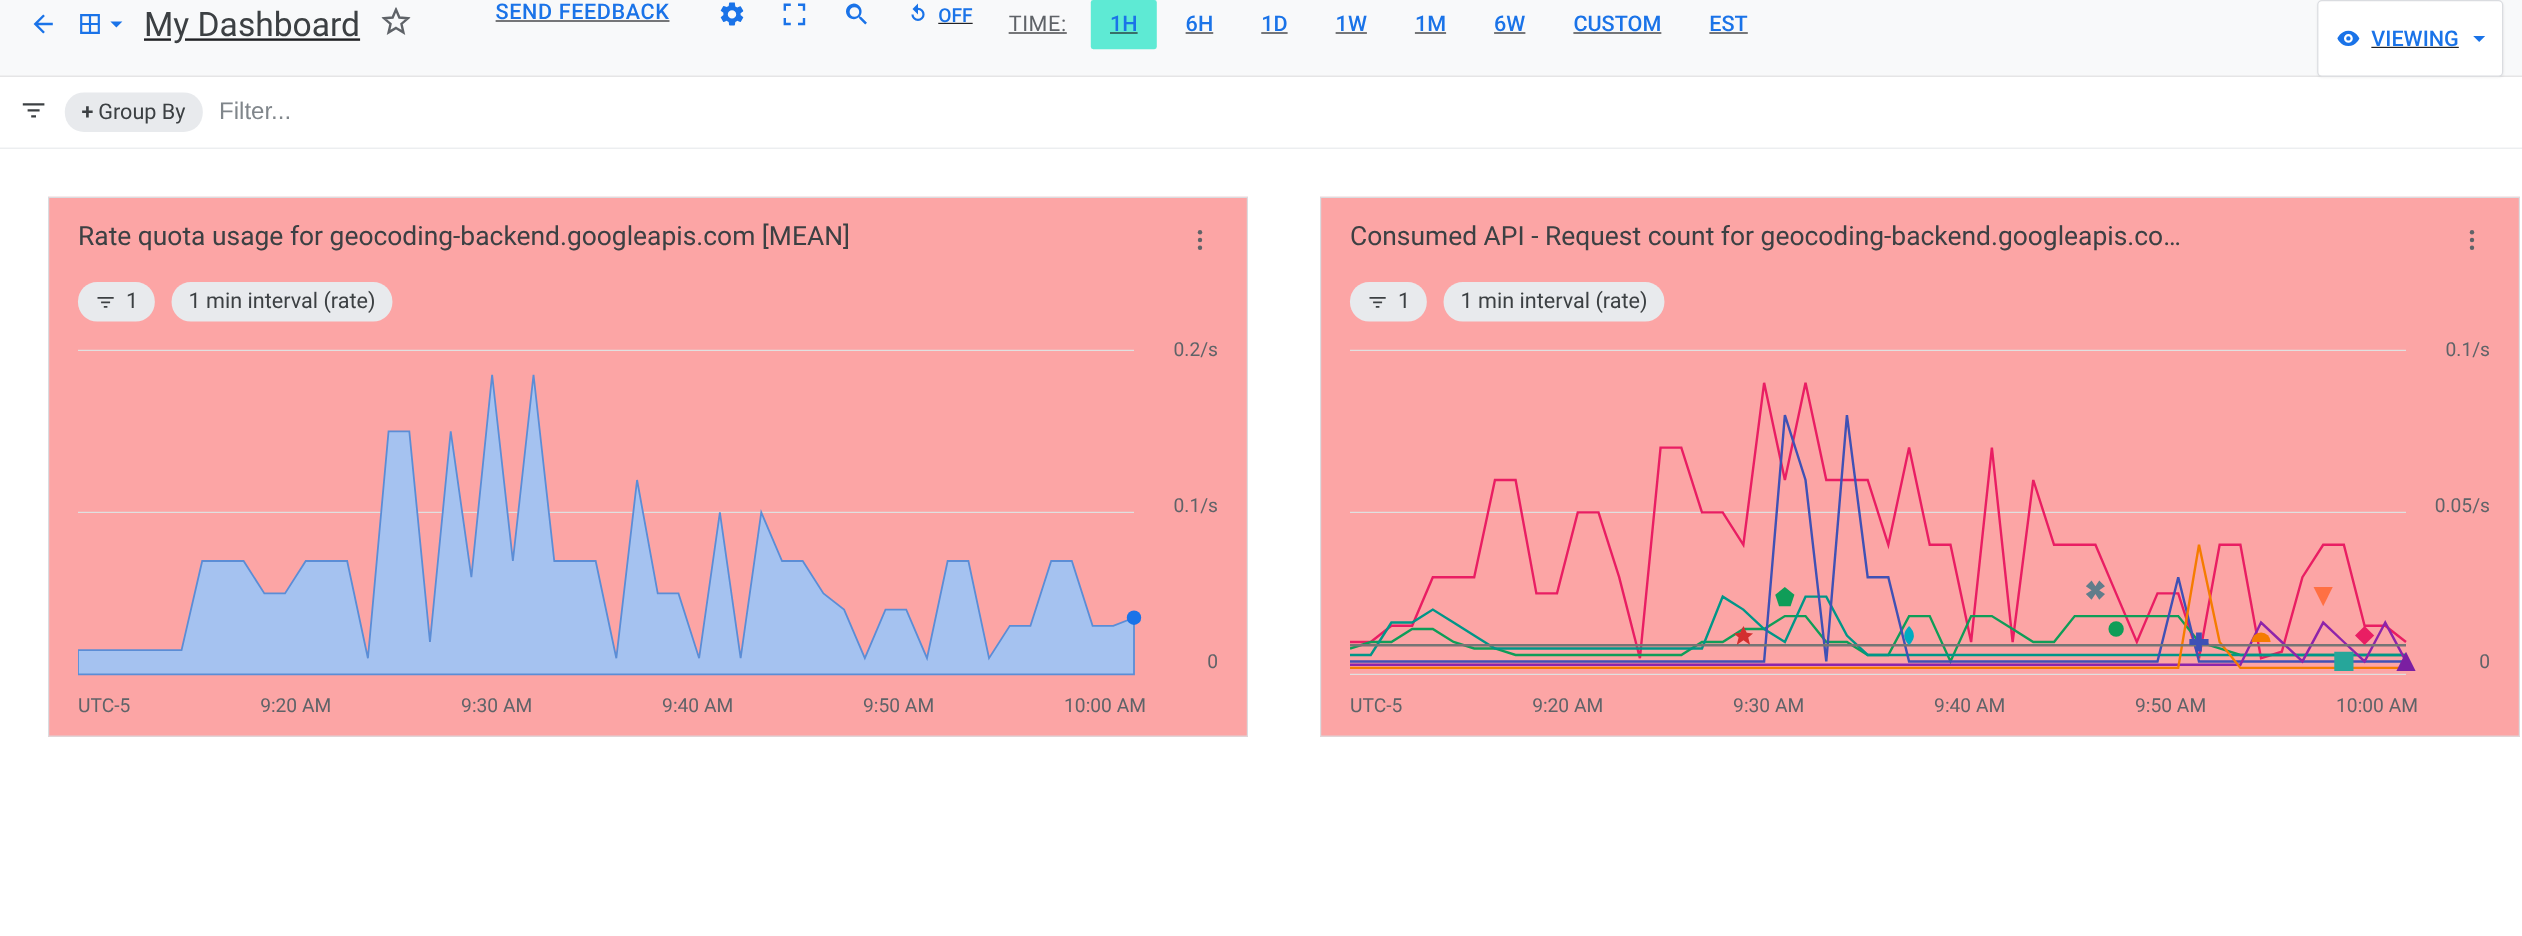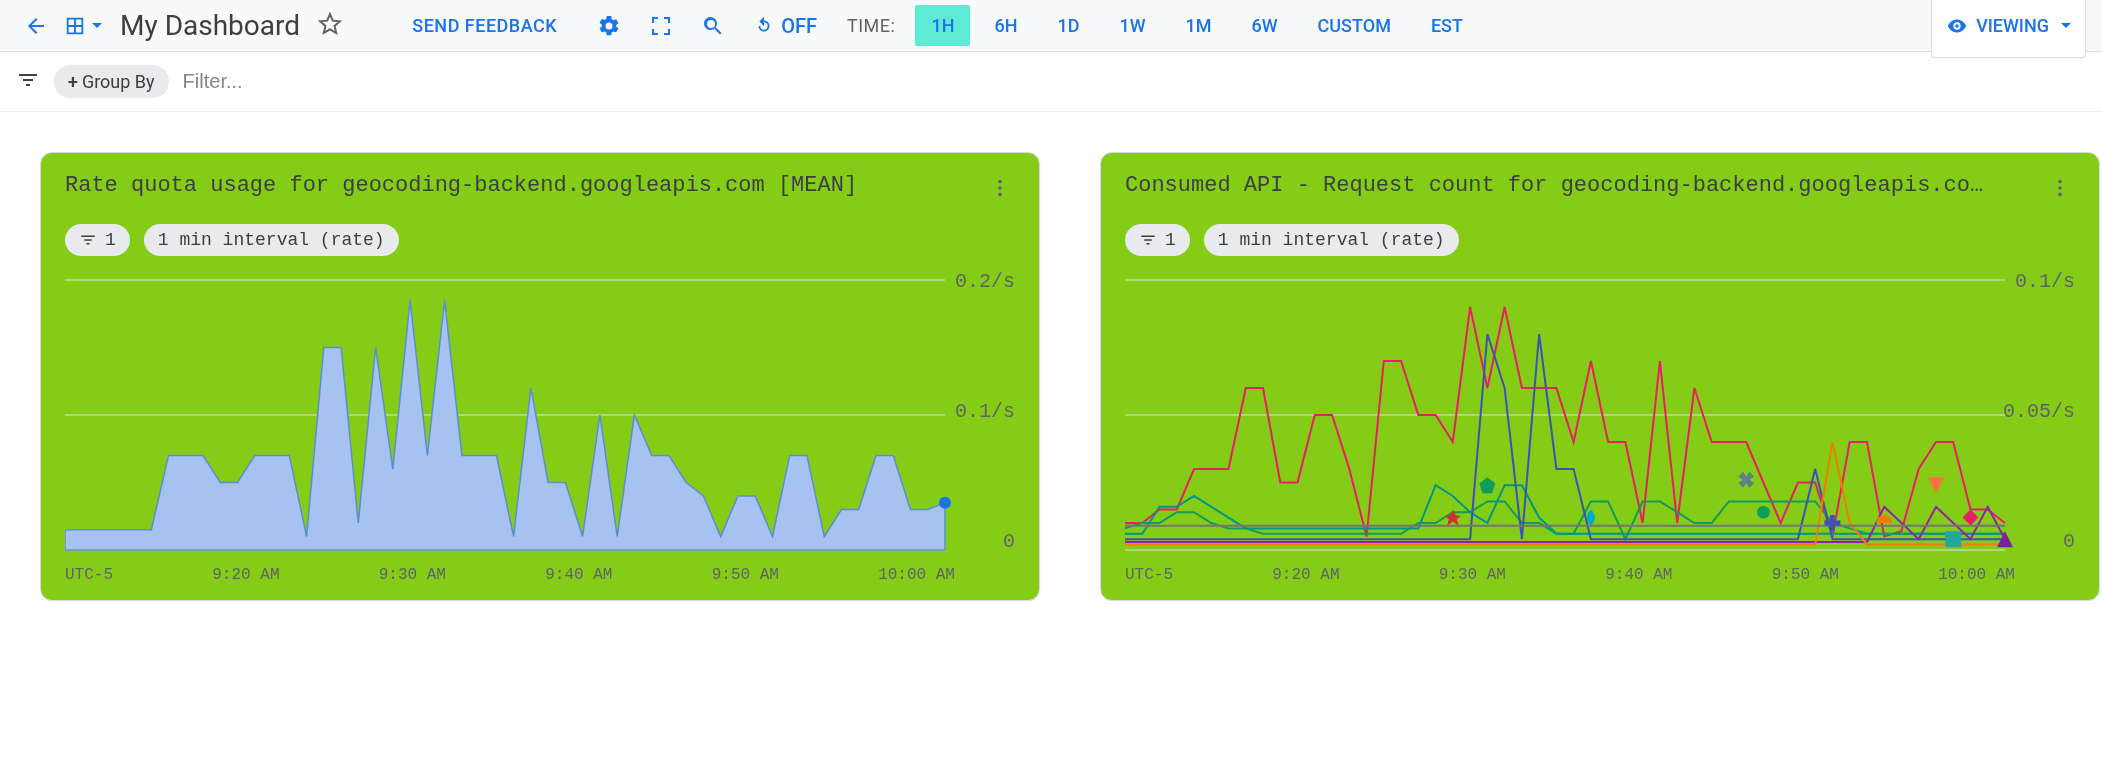--- a/index.html
+++ b/index.html
@@ -1,64 +1,64 @@
 <!DOCTYPE html>
 <html><head>
 <meta charset="utf-8">
 <style>
 * { box-sizing: border-box; margin: 0; padding: 0; }
 body { font-family: Roboto, "Helvetica Neue", Arial, sans-serif; background: #fff; color: #202124; width: 2102px; }
 
 
-.header { display: flex; align-items: center; height: 52px; background: #f8f9fa; border-bottom: 1px solid #e0e0e0; padding: 0 16px; }
+.header { display: flex; align-items: flex-start; height: 64px; background: #f8f9fa; border-bottom: 1px solid #e0e0e0; padding: 0 16px; text-decoration: underline; }
 .header-left { display: flex; align-items: center; gap: 8px; }
 .icon-btn { width: 40px; height: 40px; display: flex; align-items: center; justify-content: center; border-radius: 50%; cursor: pointer; color: #1a73e8; }
 .icon-btn svg { width: 24px; height: 24px; fill: currentColor; }
 .dash-type { display: flex; align-items: center; gap: 2px; color: #1a73e8; cursor: pointer; }
 .dash-type svg { width: 22px; height: 22px; fill: currentColor; }
 .caret-down { width: 0; height: 0; border-left: 5px solid transparent; border-right: 5px solid transparent; border-top: 5px solid currentColor; margin-left: 4px; }
 .title { font-size: 28px; color: #3c4043; margin-left: 10px; margin-right: 10px; }
 .star-btn { color: #5f6368; cursor: pointer; }
 .star-btn svg { width: 24px; height: 24px; fill: none; stroke: currentColor; stroke-width: 2; }
 .header-spacer { flex-grow: 0.1; }
 .send-feedback { color: #1a73e8; font-weight: 500; font-size: 18px; letter-spacing: 0.5px; cursor: pointer; padding: 0 20px; }
 .toolbar-icons { display: flex; align-items: center; gap: 28px; margin-left: 20px; color: #1a73e8; }
 .toolbar-icons .iconwrap { cursor: pointer; display:flex; align-items:center; }
 .toolbar-icons svg { width: 24px; height: 24px; fill: currentColor; }
-.refresh-off { display: flex; align-items: center; gap: 6px; color: #1a73e8; font-weight: 500; font-size: 20px; }
+.refresh-off { display: flex; align-items: center; gap: 6px; color: #1a73e8; font-weight: 500; font-size: 16px; }
 .refresh-off svg { width: 22px; height: 22px; fill: currentColor; }
 .time-section { display: flex; align-items: center; gap: 8px; margin-left: 30px; }
 .time-label { color: #5f6368; font-size: 18px; font-weight: 400; letter-spacing: 0.5px; margin-right: 12px;}
 .time-btn { color: #1a73e8; font-size: 18px; font-weight: 500; padding: 10px 16px; cursor: pointer; border-radius: 2px; }
 .time-btn.active { background: #5eead4; }
 .viewing-btn { margin-left: auto; border: 1px solid #dadce0; border-radius: 4px; padding: 20px 14px; display: flex; align-items: center; gap: 8px; color: #1a73e8; font-weight: 500; font-size: 18px; cursor: pointer; background:#fff; box-shadow: 0 1px 2px rgba(0,0,0,0.05);}
 .viewing-btn svg { width: 22px; height: 22px; fill: currentColor; }
 
 
 .filter-bar { display: flex; align-items: center; height: 60px; padding: 0 16px; gap: 14px; border-bottom: 1px solid #e8eaed; }
 .filter-icon { color: #3c4043; }
 .filter-icon svg { width: 24px; height: 24px; fill: currentColor; }
 .group-by-chip { background: #e8eaed; border-radius: 16px; padding: 6px 14px; display: flex; align-items: center; gap: 4px; font-size: 18px; color: #3c4043; cursor: pointer; }
 .filter-input { border: none; outline: none; font-size: 20px; color: #a16207; background: transparent; width: 300px; }
 .filter-input::placeholder { color: #80868b; }
 
 
 .cards-row { display: flex; gap: 60px; padding: 40px 40px; }
-.card { border: 1px solid #dadce0; border-radius: 12px; width: 1000px; padding: 20px 24px 16px 24px; position: relative; background:#84cc16;font-family:Liberation Mono, monospace; }
+.card { border: 1px solid #dadce0; border-radius: 0; width: 1000px; padding: 20px 24px 16px 24px; position: relative; background:#fca5a5; }
 .card-header { display: flex; align-items: flex-start; justify-content: space-between; }
 .card-title { font-size: 22px; color: #3c4043; white-space: nowrap; overflow: hidden; text-overflow: ellipsis; max-width: 900px; }
 .kebab { color: #5f6368; cursor: pointer; padding: 4px; }
 .kebab svg { width: 22px; height: 22px; fill: currentColor; }
 .chips-row { display: flex; gap: 14px; margin-top: 16px; }
 .chip { background: #e8eaed; border-radius: 16px; padding: 6px 14px; display: flex; align-items: center; gap: 8px; font-size: 18px; color: #3c4043; }
 .chip svg { width: 18px; height: 18px; fill: currentColor; }
 
 .chart-wrap { position: relative; margin-top: 14px; }
 .chart-svg { display: block; }
-.y-label { position: absolute; font-size: 20px; color: #5f6368; }
+.y-label { position: absolute; font-size: 16px; color: #5f6368; }
 .x-labels { display: flex; justify-content: space-between; font-size: 16px; color: #5f6368; margin-top: 6px; padding-right: 60px; }
 .xl { white-space: nowrap; text-align: center; }
 
 </style>
 </head>
 <body>
 
 <div class="header">
   <div class="header-left">
     <div class="icon-btn">

